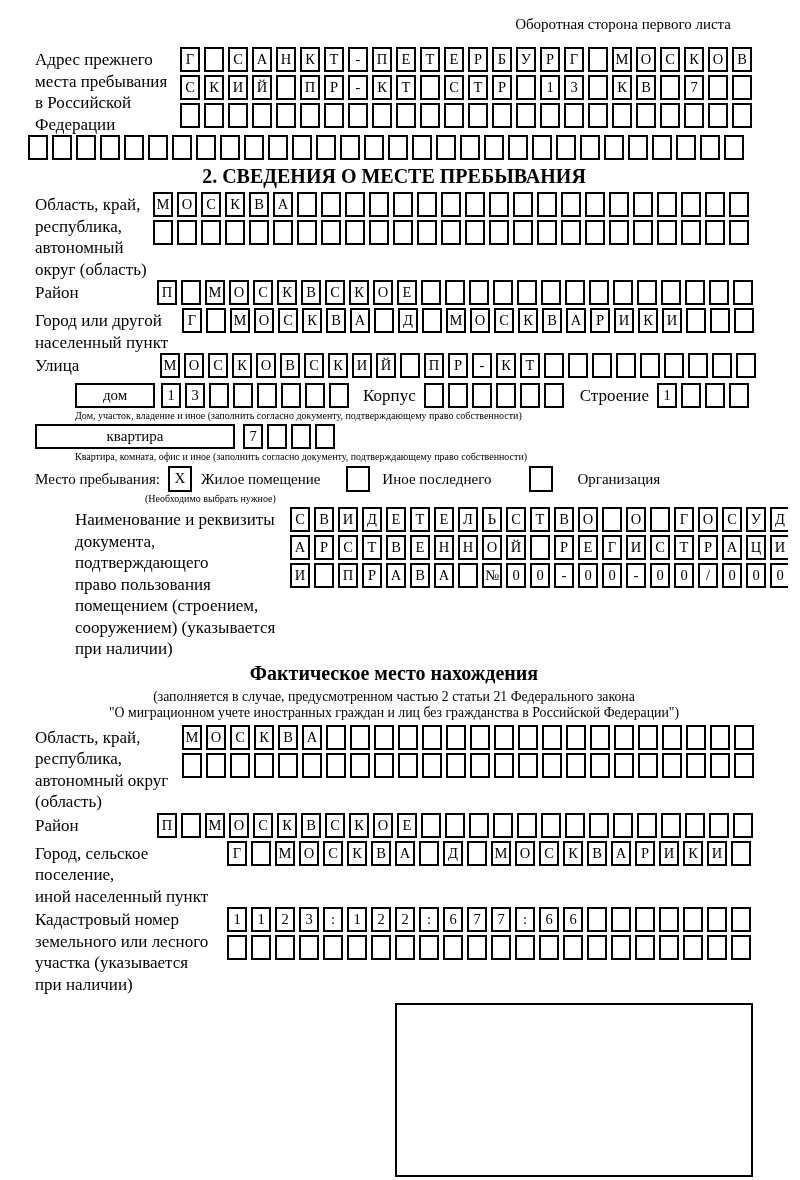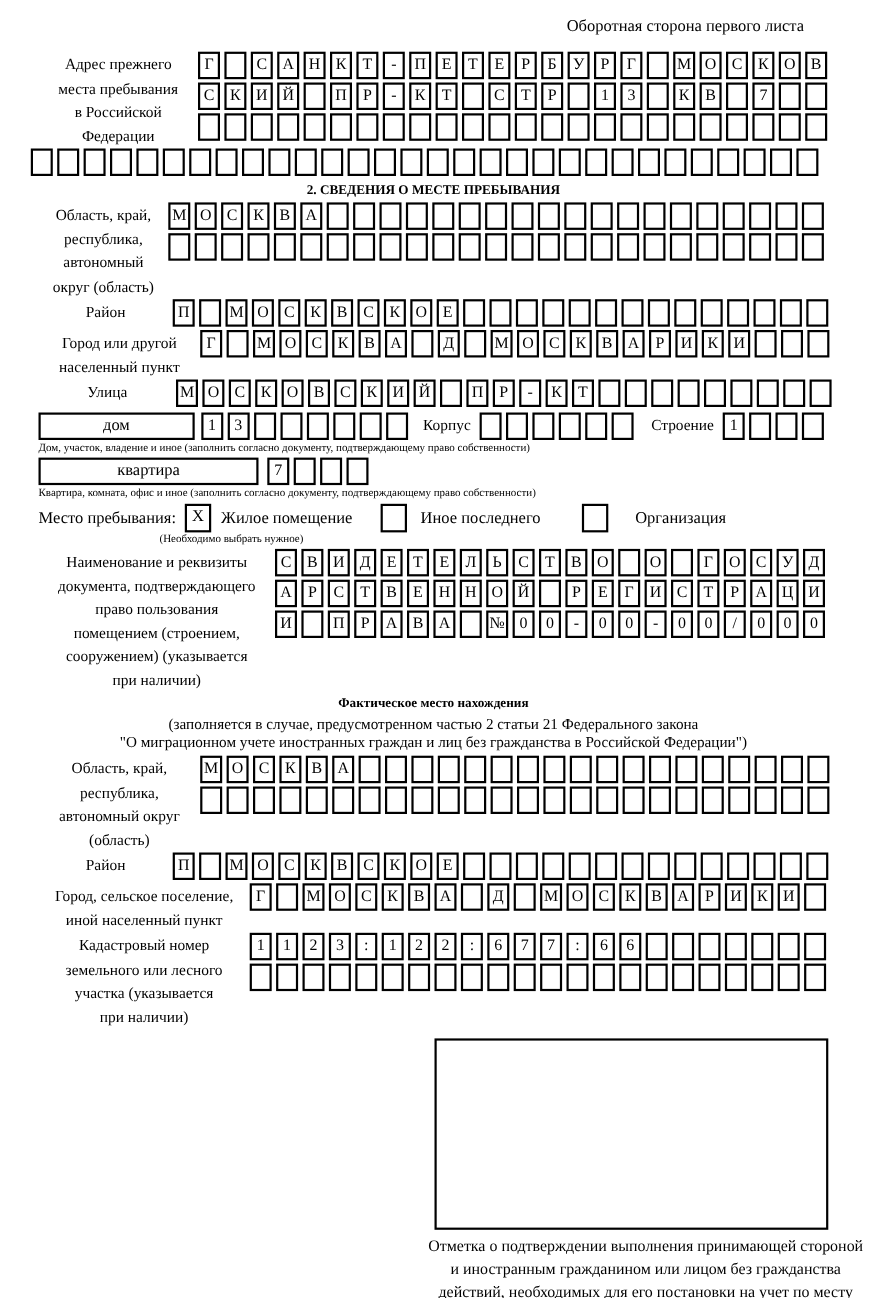--- a/index.html
+++ b/index.html
@@ -3,48 +3,48 @@
 <meta charset="utf-8">
 <style>
   html,body{margin:0;padding:0;background:#fff;}
   .sheet{
     position:relative;width:788px;height:1180px;box-sizing:border-box;
     padding:16px 35px 0 35px;overflow:hidden;background:#fff;color:#000;
     font-family:"Liberation Serif","DejaVu Serif",serif;font-size:15px;
   }
   .back-note{text-align:right;padding-right:22px;font-size:15px;}
   .frow{display:flex;align-items:flex-start;}
-  .flabel{flex-shrink:0;font-size:14px;line-height:21.5px;padding-top:2px;text-align:center;}
+  .flabel{flex-shrink:0;font-size:17px;line-height:21.5px;padding-top:2px;}
   .w145{flex:0 0 145px;} .w118{flex:0 0 118px;} .w122{flex:0 0 122px;}
   .w147{flex:0 0 147px;} .w125{flex:0 0 125px;} .w215{flex:0 0 215px;}
   .w192{flex:0 0 192px;}
   .rows{flex:1 1 auto;}
   .cellrow{white-space:nowrap;height:25px;margin-bottom:3px;}
   .cell{
     display:inline-block;box-sizing:border-box;width:20px;height:25px;
     margin-right:4px;border:2px solid #000;text-align:center;
     font-size:14.5px;line-height:20px;vertical-align:top;overflow:hidden;
   }
   .wordbox{
     display:inline-block;box-sizing:border-box;height:25px;border:2px solid #000;
     text-align:center;line-height:20px;font-size:15px;vertical-align:top;
   }
   .note-left{font-size:10px;margin:0 0 3px 0;}
   .note-center{text-align:center;font-size:13.8px;}
-  .sec-title{text-align:center;font-weight:bold;font-size:12px;margin:5px 0 4px 0;}
+  .sec-title{text-align:center;font-weight:bold;font-size:20px;margin:5px 0 4px 0;}
   .cb{
     display:inline-block;box-sizing:border-box;width:24px;height:26px;
     border:2px solid #000;text-align:center;line-height:21px;font-size:15px;
     vertical-align:top;
   }
   .stay-row{display:flex;align-items:flex-end;height:27px;}
   .stay-row .txt{line-height:25px;}
   .stamp-box{width:358px;height:174px;border:2px solid #000;margin:8px 0 0 360px;box-sizing:border-box;}
   .stamp-caption{width:400px;margin:5px 0 0 352px;text-align:center;font-size:14.5px;line-height:21px;}
-  .mt14{margin-top:14px;} .mt4{margin-top:4px;} .mt2{margin-top:2px;}
+  .mt14{margin-top:14px;} .mt4{margin-top:4px;} .mt2{margin-top:2px;margin-left:40px;}
   .fullrow{margin-left:-7px;}
 </style>
 </head>
 <body>
 
 <div class="sheet">
 
   <div class="back-note">Оборотная сторона первого листа</div>
 
   <div class="frow mt14">

